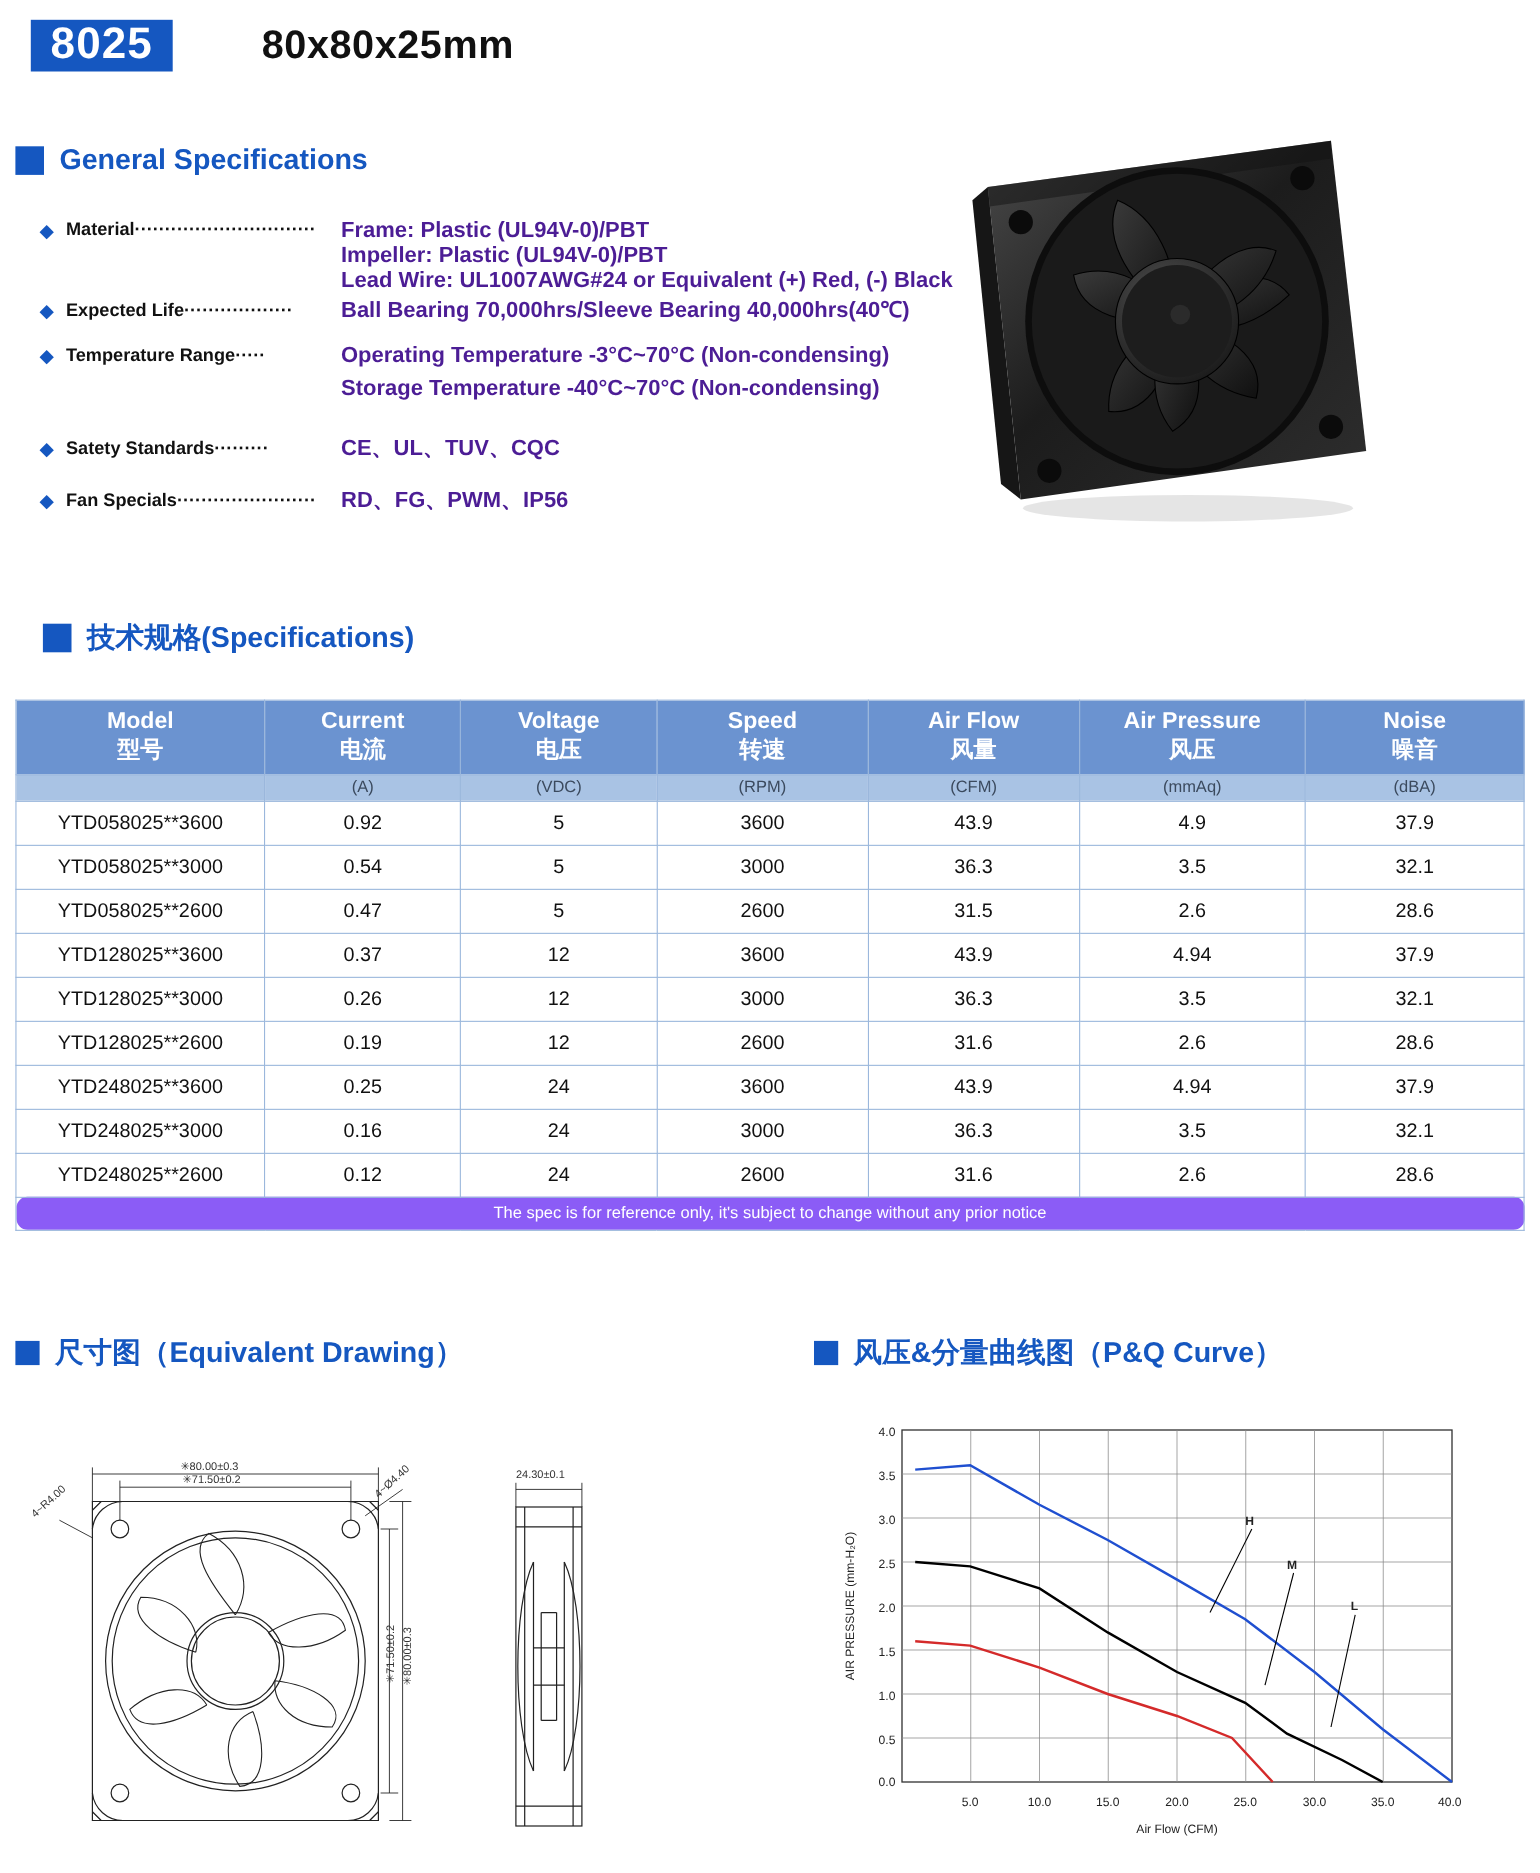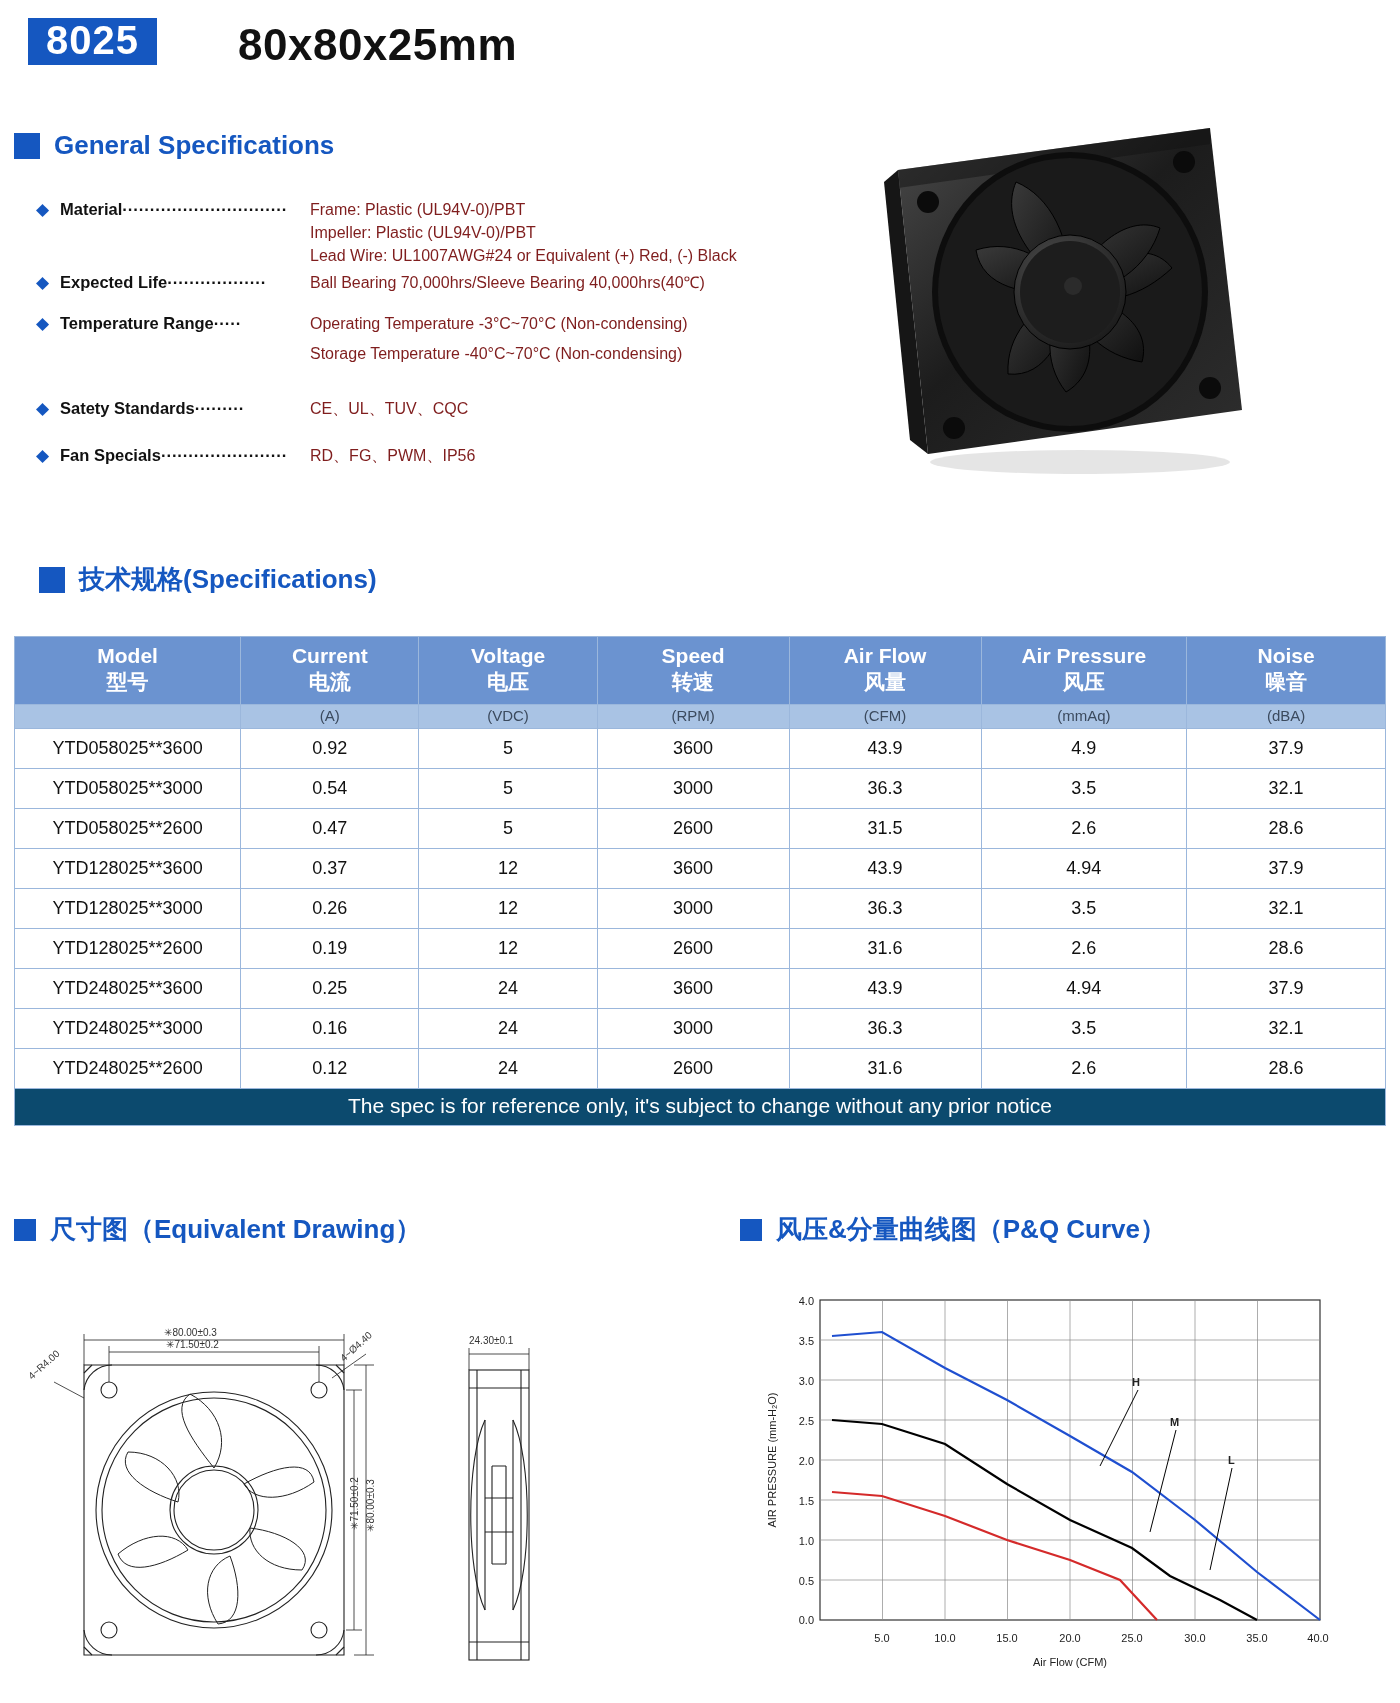--- a/index.html
+++ b/index.html
@@ -18,21 +18,21 @@
   .header { position:absolute; left:0; top:8px; width:1400px; height:62px; }
   .hdr-badge {
     position:absolute; left:28px; top:10px;
     background:#1557c0; color:#fff;
     font-size:40px; font-weight:bold; letter-spacing:1px;
     padding:2px 18px 5px 18px;
     line-height:1;
   }
   .hdr-size {
     position:absolute; left:238px; top:12px;
-    font-size:44px; font-weight:bold; color:#111; letter-spacing:0.5px;
+    font-size:36px; font-weight:bold; color:#111; letter-spacing:0.5px;
   }
 
   
   .sec-title { position:absolute; display:flex; align-items:center; }
   .sec-sq { width:26px; height:26px; background:#1557c0; margin-right:14px; }
   .sec-sq.small { width:22px; height:22px; }
   .sec-text { font-size:26px; font-weight:bold; color:#1557c0; }
   .sec-text.cn { color:#1557c0; }
 
   
@@ -46,21 +46,21 @@
     font-size:16.5px; font-weight:bold; color:#111;
     white-space:nowrap; line-height:22px;
   }
   .gs-dots {
     flex:1; min-width:10px; overflow:hidden; white-space:nowrap;
     font-size:16.5px; font-weight:bold; color:#111; line-height:22px;
     letter-spacing:0px;
   }
   .gs-valwrap { width:575px; flex:none; }
   .gs-val {
-    font-size:16px; font-weight:normal; color:#7f1d1d; line-height:23px;
+    font-size:20px; font-weight:bold; color:#4c1d95; line-height:23px;
   }
   .gs-block { margin-bottom:0; }
 
   
   .gs-left { width:250px; flex:none; display:flex; }
 
   
   .fanphoto { position:absolute; left:880px; top:110px; width:380px; height:370px; }
 
   
@@ -73,22 +73,23 @@
   }
   thead tr.units th {
     background:#a9c3e4; color:#3b4a5e; font-weight:normal;
     font-size:15px; padding:2px 2px 4px 2px;
   }
   tbody td {
     font-size:18px; padding:9px 2px; color:#111; background:#fff;
   }
   tbody td.model { font-size:18px; }
   tfoot td {
-    background:#0c4a6e; color:#ffffff; font-size:21px; padding:5px 4px 7px 4px;
+    background:#8b5cf6; color:#ffffff; font-size:15px; padding:5px 4px 7px 4px;
     font-weight:normal;
+    border-radius:10px;
   }
 
   
   .dim-title { position:absolute; left:14px; top:1212px; }
   .pq-title  { position:absolute; left:740px; top:1212px; }
 
   .dim-area { position:absolute; left:14px; top:1270px; width:700px; height:420px; }
   .pq-area  { position:absolute; left:740px; top:1270px; width:646px; height:420px; }
 
   .tinylbl { font-size:10px; fill:#333; font-family:"Liberation Sans", sans-serif; }

